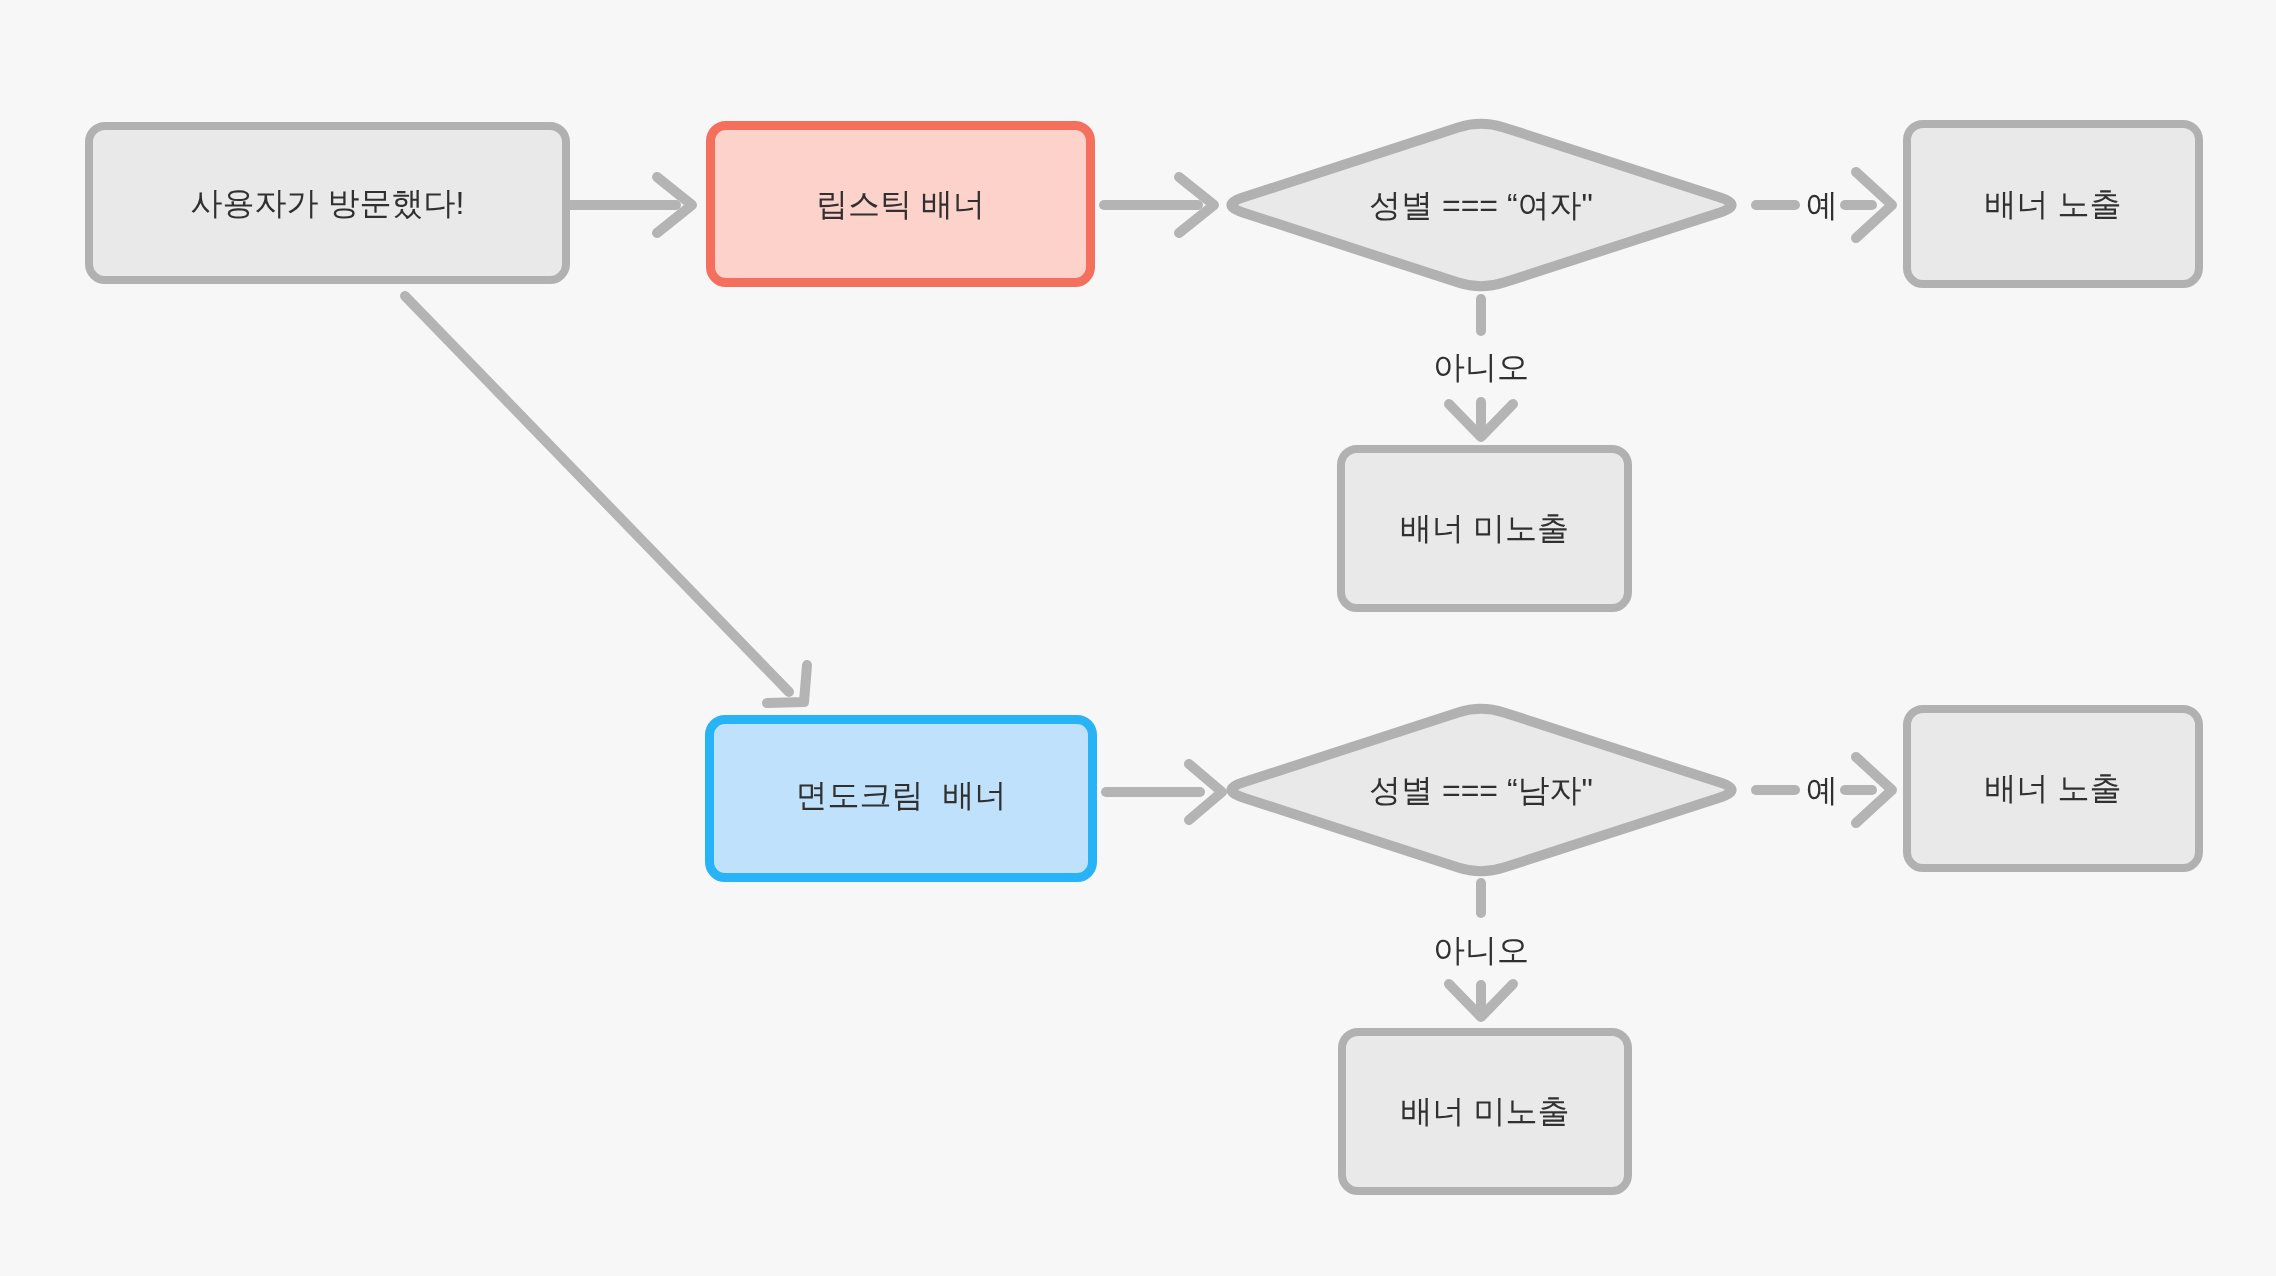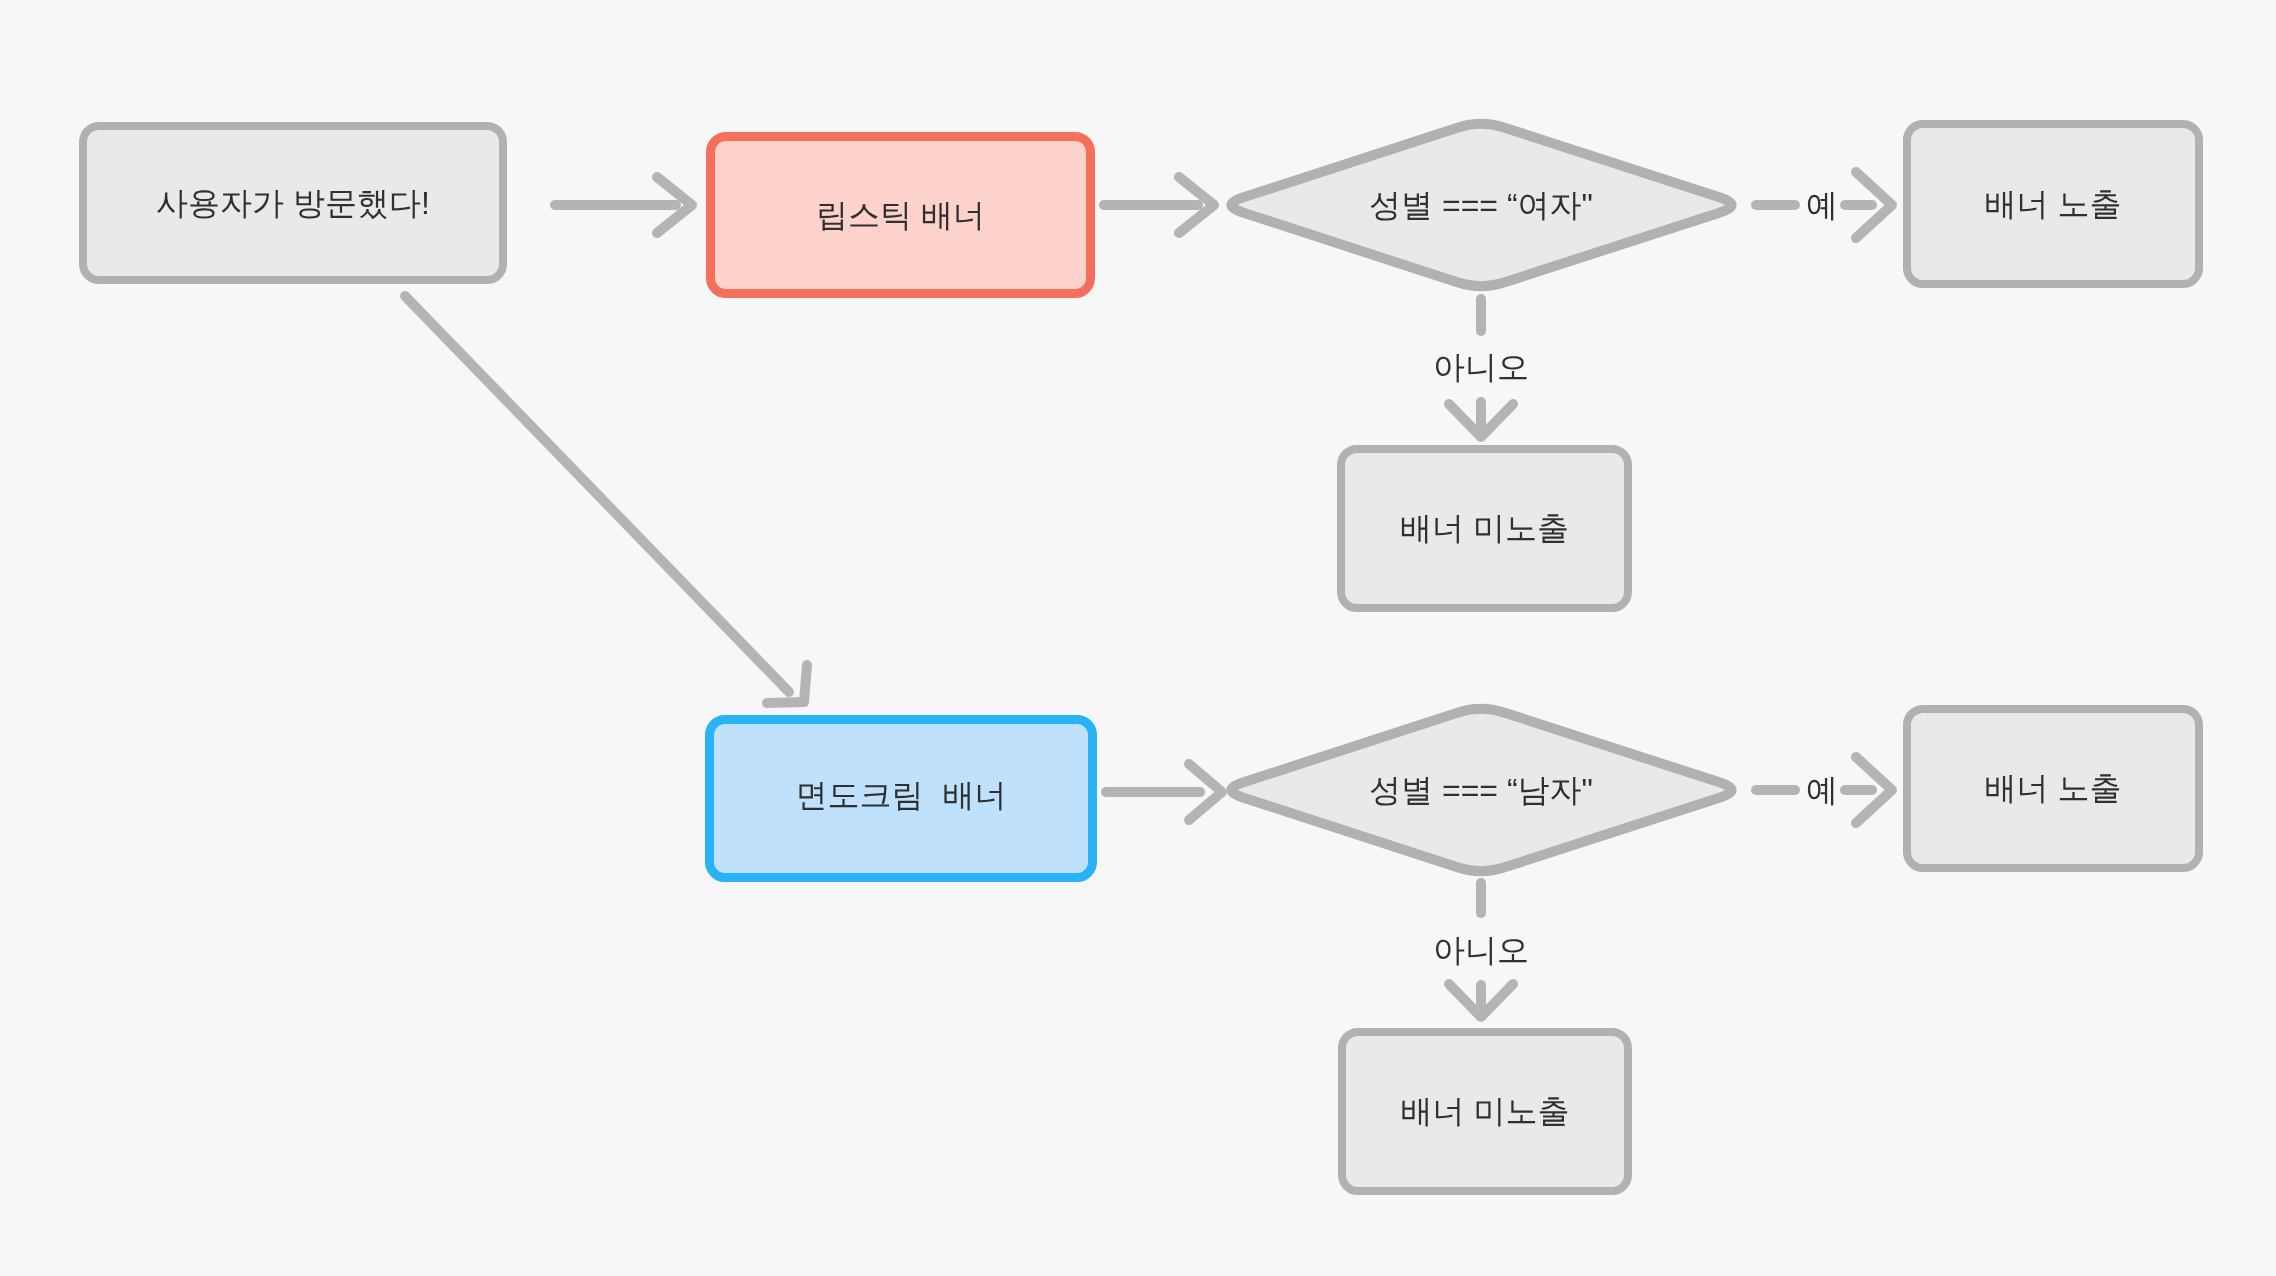--- a/index.html
+++ b/index.html
@@ -45,21 +45,20 @@
     background: var(--node-fill, #e9e9e9);
     border-radius: 20px;
     font-size: 32px;
     line-height: 1.2;
     text-align: center;
     white-space: nowrap;
   }
   .node.red {
     border: 9px solid var(--highlight-red-border, #f4705c);
     background: var(--highlight-red-fill, #fcd2cb);
-    margin-top: 11px;
   }
   .node.blue {
     border: 9px solid var(--highlight-blue-border, #27b3f5);
     background: var(--highlight-blue-fill, #bfe1fb);
   }
   .diamond-label, .edge-label {
     position: absolute;
     display: flex;
     align-items: center;
     justify-content: center;
@@ -120,21 +119,21 @@
       <polyline class="stroke" points="1856,757 1892,790 1856,823"></polyline>
     </g>
 
     <g>
       <path class="stroke" d="M1481 883 V913"></path>
       <path class="stroke" d="M1481 985 V1008"></path>
       <polyline class="stroke" points="1449,984 1481,1017 1513,984"></polyline>
     </g>
   </svg>
 
-  <div class="node" style="left:79px; top:122px; width:428px; height:162px;">사용자가 방문했다!</div>
+  <div class="node" style="left:85px; top:122px; width:485px; height:162px;">사용자가 방문했다!</div>
 
   <div class="node red" style="left:706px; top:121px; width:389px; height:166px;">립스틱 배너</div>
 
   <div class="node" style="left:1903px; top:120px; width:300px; height:168px;">배너 노출</div>
 
   <div class="node" style="left:1337px; top:445px; width:295px; height:167px;">배너 미노출</div>
 
   <div class="node blue" style="left:705px; top:715px; width:392px; height:167px;font-family:Liberation Mono, monospace;">면도크림 배너</div>
 
   <div class="node" style="left:1903px; top:705px; width:300px; height:167px;">배너 노출</div>

